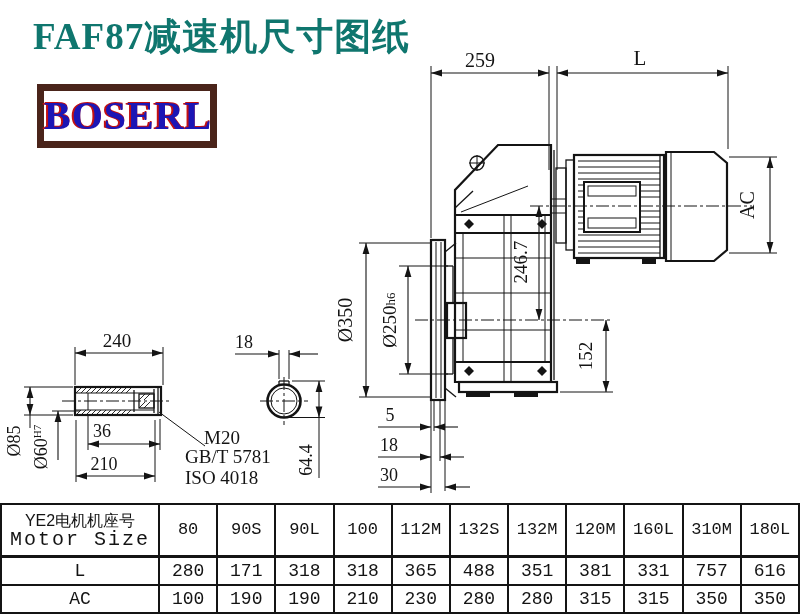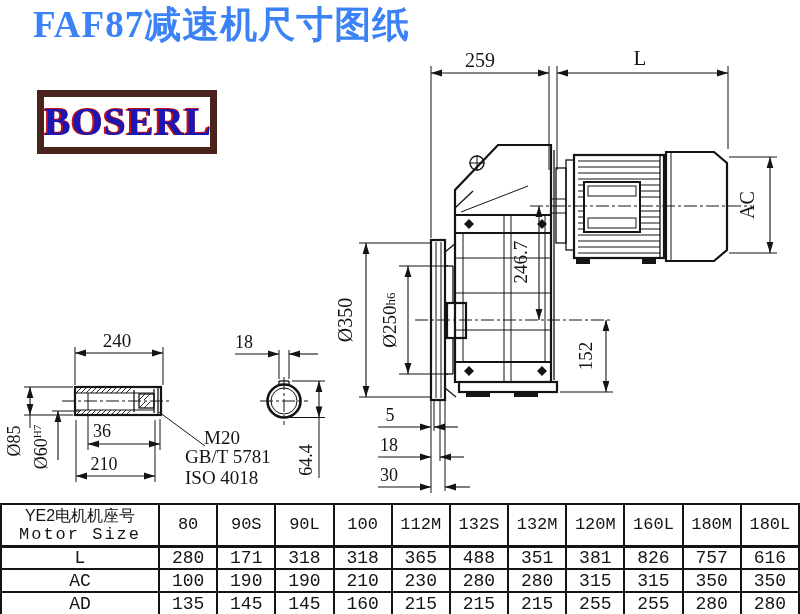--- a/index.html
+++ b/index.html
@@ -1,40 +1,40 @@
 <!DOCTYPE html>
 <html><head>
 <meta charset="utf-8">
 <style>
   html,body{margin:0;padding:0;background:#ffffff;}
   #page{position:relative;width:800px;height:614px;background:#ffffff;overflow:hidden;
         font-family:"Liberation Sans",sans-serif;color:#141414;}
-  #title{position:absolute;left:33px;top:0;font-family:"Liberation Serif",serif;
-         font-weight:700;font-size:37px;letter-spacing:1px;color:#3b82f6;white-space:nowrap;}
-  #logo{position:absolute;left:37px;top:90px;width:166px;height:50px;border:7px solid #4a241a;
+  #title{position:absolute;left:33px;top:12px;font-family:"Liberation Serif",serif;
+         font-weight:700;font-size:37px;letter-spacing:1px;color:#0f766e;white-space:nowrap;}
+  #logo{position:absolute;left:37px;top:84px;width:166px;height:50px;border:7px solid #4a241a;
         background:#ffffff;text-align:center;line-height:50px;}
   #logo span{font-family:"Liberation Serif",serif;font-weight:700;font-size:40px;
         color:#1c16b5;letter-spacing:1px;
         text-shadow:-2px 0 0 #c41111,0 -1px 0 #c41111;}
   svg{position:absolute;left:0;top:0;}
   svg text{font-family:"Liberation Serif",serif;fill:#141414;}
   .o{stroke:#141414;stroke-width:2.2;fill:none;}
   .m{stroke:#141414;stroke-width:1.3;fill:none;}
   .thin{stroke:#141414;stroke-width:1;fill:none;}
   .dim{stroke:#141414;stroke-width:1.1;fill:none;}
   .cl{stroke:#141414;stroke-width:1;fill:none;stroke-dasharray:13 3 3 3;}
   .blk{fill:#141414;stroke:none;}
   #spec-table{position:absolute;left:0;top:503px;width:800px;height:111px;
         border-collapse:collapse;table-layout:fixed;}
   #spec-table td,#spec-table th{border:2px solid #141414;text-align:center;vertical-align:middle;
         font-family:"Liberation Mono",monospace;font-weight:400;font-size:18px;color:#141414;
         padding:0;overflow:hidden;}
   #spec-table tr.hdr td,#spec-table tr.hdr th{font-size:17px;border-bottom:3px solid #141414;}
   #spec-table .cjk{font-family:"Liberation Sans",sans-serif;font-size:16px;line-height:19px;}
-  #spec-table .mono2{letter-spacing:2px;font-size:17px;line-height:19px;}
+  #spec-table .mono2{letter-spacing:2px;font-size:20px;line-height:19px;}
   #spec-table tr.hdr{height:42px;}
   #spec-table tr.data{height:23px;}
 </style>
 </head>
 <body>
 
 <div id="page">
 
   <div id="title">FAF87减速机尺寸图纸</div>
 
@@ -326,60 +326,46 @@
       </th>
       <td>80</td>
       <td>90S</td>
       <td>90L</td>
       <td>100</td>
       <td>112M</td>
       <td>132S</td>
       <td>132M</td>
       <td>120M</td>
       <td>160L</td>
-      <td>180M</td>
+      <td>310M</td>
       <td>180L</td>
     </tr>
     <tr class="data">
       <th>L</th>
       <td>280</td>
       <td>171</td>
       <td>318</td>
       <td>318</td>
       <td>365</td>
       <td>488</td>
       <td>351</td>
       <td>381</td>
-      <td>826</td>
+      <td>331</td>
       <td>757</td>
       <td>616</td>
     </tr>
     <tr class="data">
       <th>AC</th>
       <td>100</td>
       <td>190</td>
       <td>190</td>
       <td>210</td>
       <td>230</td>
       <td>280</td>
       <td>280</td>
       <td>315</td>
       <td>315</td>
       <td>350</td>
       <td>350</td>
     </tr>
-    <tr class="data">
-      <th>AD</th>
-      <td>135</td>
-      <td>145</td>
-      <td>145</td>
-      <td>160</td>
-      <td>215</td>
-      <td>215</td>
-      <td>215</td>
-      <td>255</td>
-      <td>255</td>
-      <td>280</td>
-      <td>280</td>
-    </tr>
   </tbody>
     </table>
 </div>
 
 </body></html>

